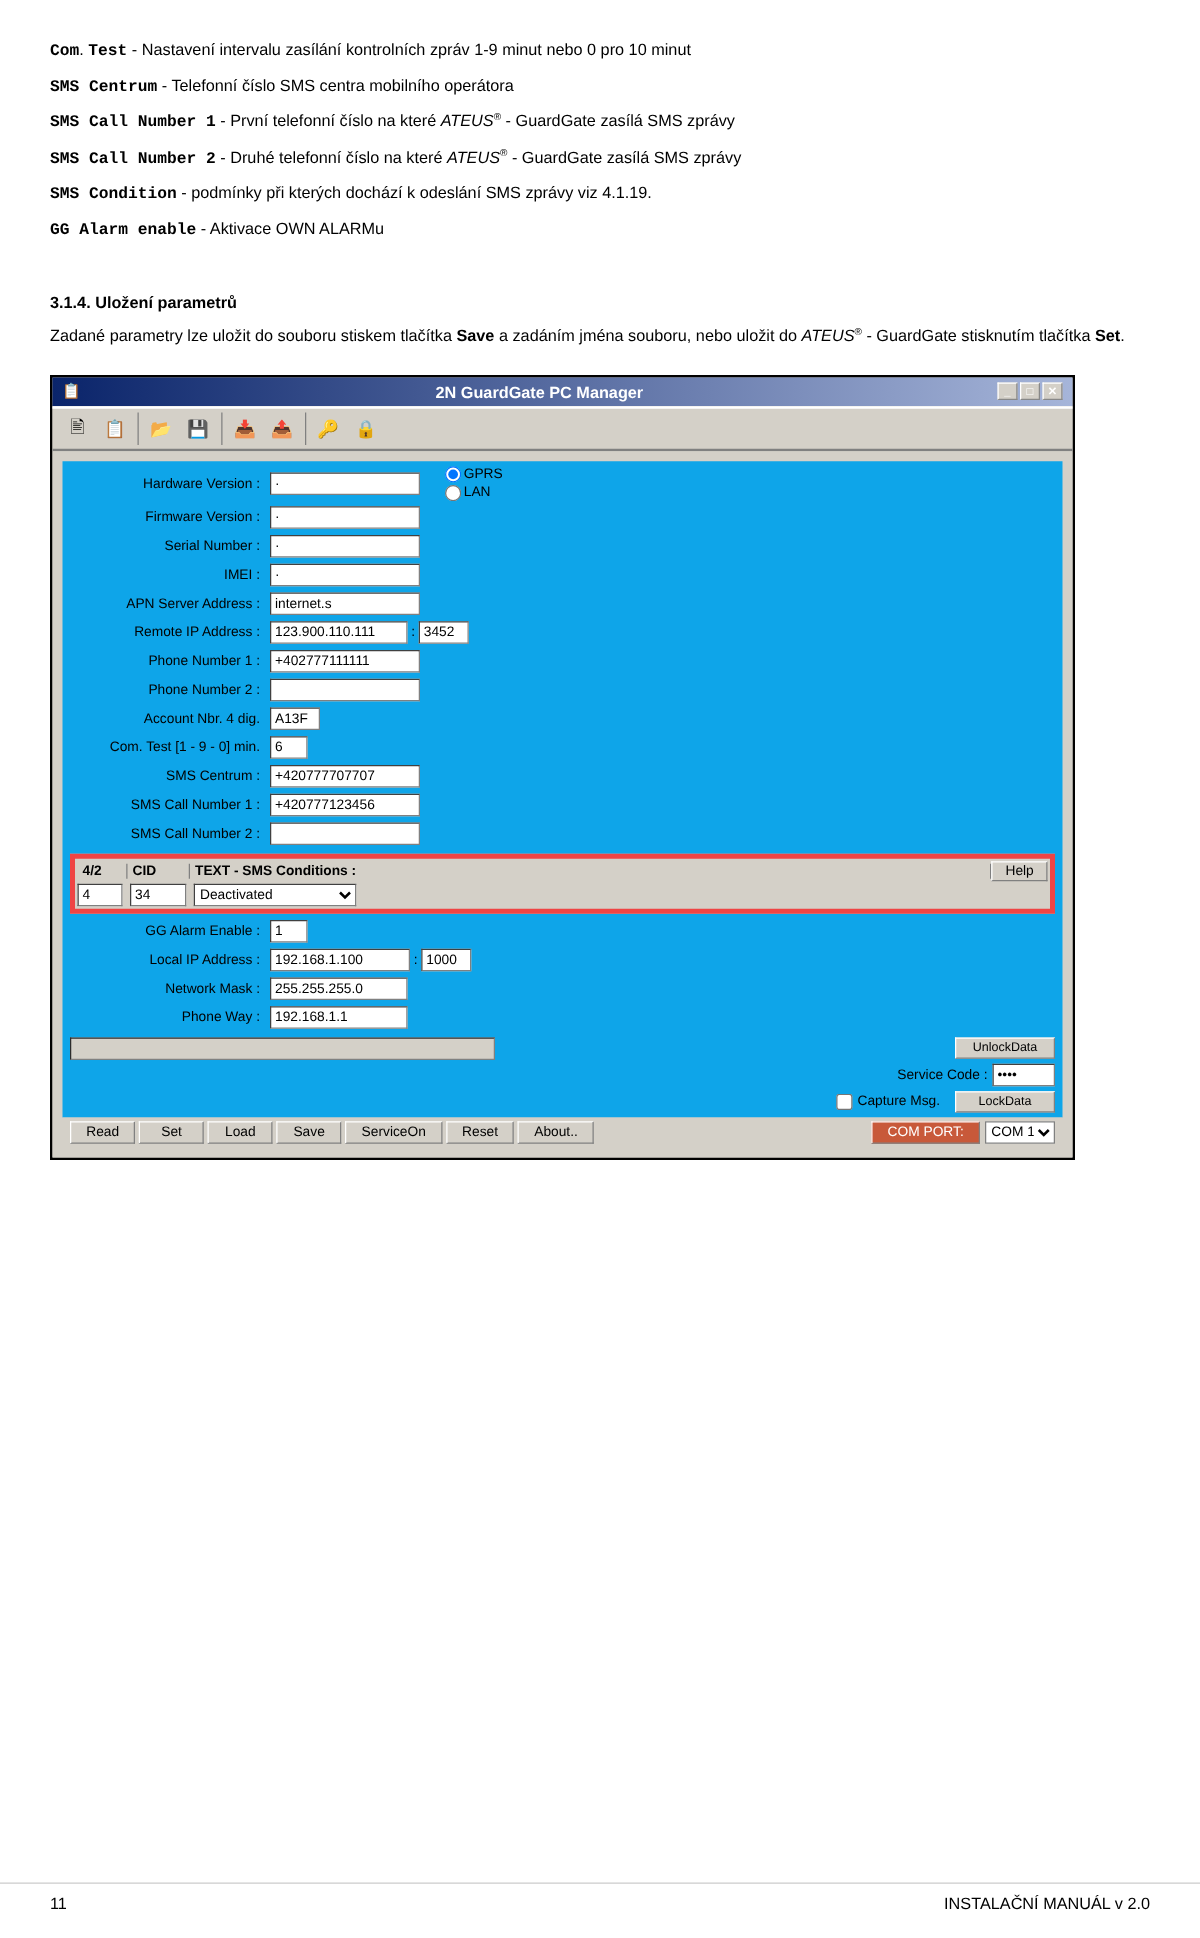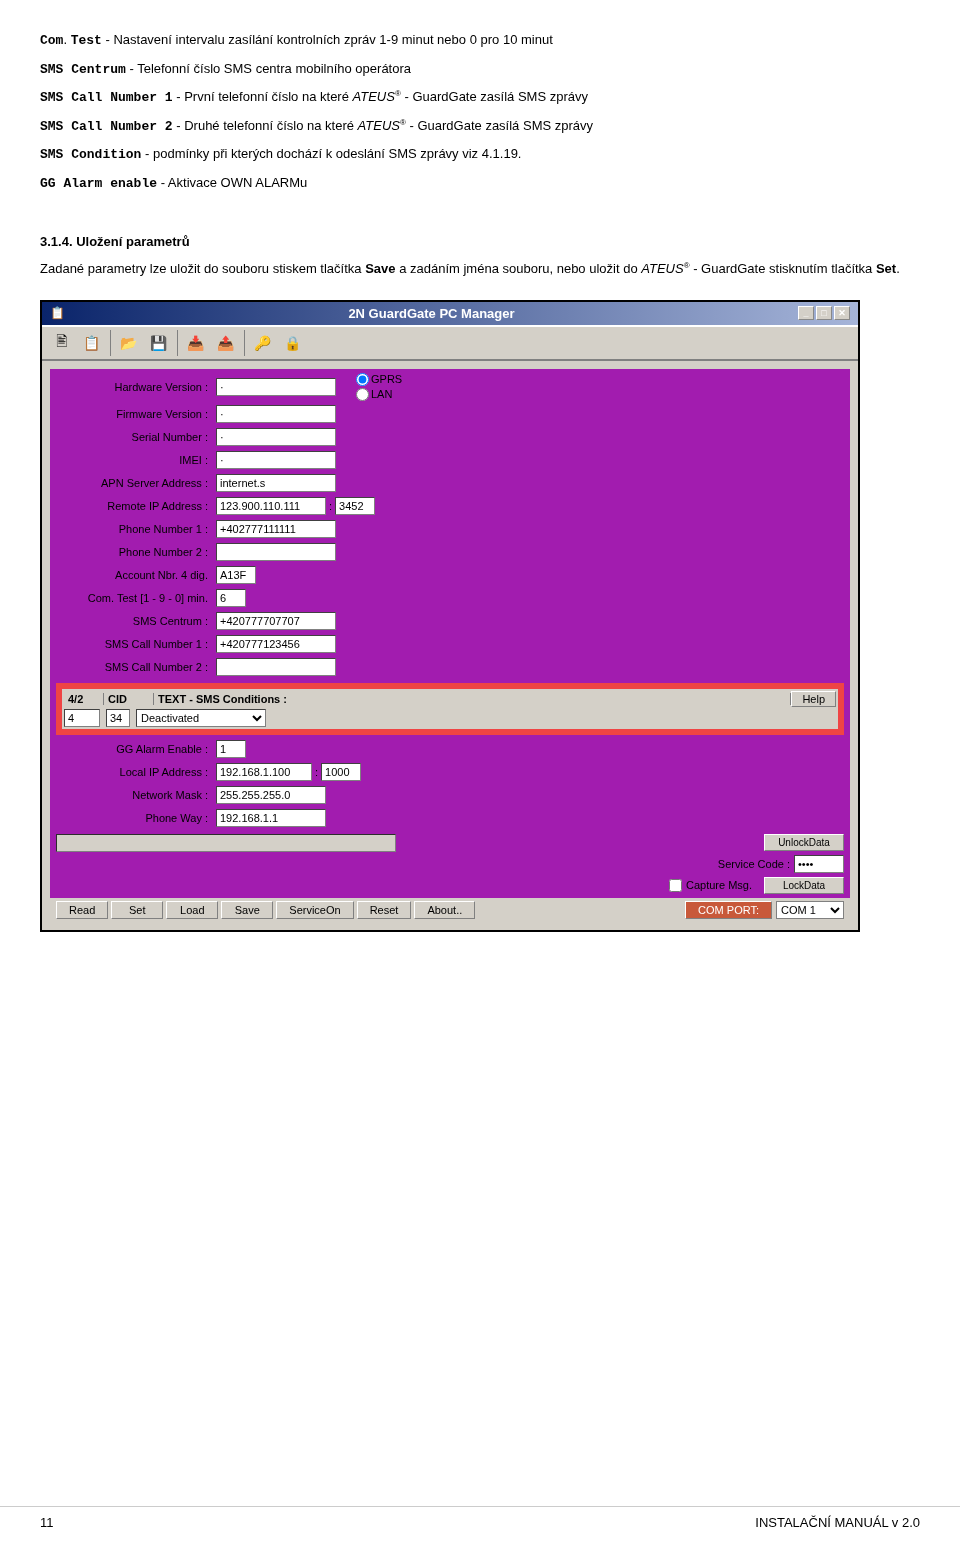--- a/index.html
+++ b/index.html
@@ -90,21 +90,21 @@
       cursor: pointer;
     }
 
     .window-body {
       padding: 8px;
       background: #d4d0c8;
     }
 
     
     .form-section {
-      background: #a21caf;
+      background: #0ea5e9;
       padding: 4px 6px;
     }
 
     .form-row {
       display: flex;
       align-items: center;
       margin-bottom: 3px;
       min-height: 20px;
     }
 
@@ -143,21 +143,21 @@
     .radio-item {
       display: flex;
       align-items: center;
       gap: 2px;
       font-size: 11px;
     }
 
     
     .sms-conditions {
       margin: 6px 0 4px 0;
-      border: 6px solid #ef4444;
+      border: 4px solid #ef4444;
       background: #d4d0c8;
       padding: 2px;
     }
 
     .sms-cond-header {
       display: flex;
       align-items: center;
       background: #d4d0c8;
       margin-bottom: 2px;
     }
@@ -194,21 +194,21 @@
       border: 1px solid #808080;
       border-top-color: #404040;
       border-left-color: #404040;
       height: 18px;
       font-size: 11px;
       padding: 0 3px;
       font-family: "Tahoma", Arial, sans-serif;
     }
 
     .sms-cond-input-42 { width: 36px; }
-    .sms-cond-input-cid { width: 24px; }
+    .sms-cond-input-cid { width: 45px; }
 
     .sms-cond-dropdown {
       background: #fff;
       border: 1px solid #808080;
       border-top-color: #404040;
       border-left-color: #404040;
       height: 18px;
       font-size: 11px;
       width: 130px;
     }
@@ -321,21 +321,21 @@
       display: flex;
       align-items: center;
       gap: 4px;
     }
 
     .com-port-select {
       background: #fff;
       border: 1px solid #808080;
       height: 18px;
       font-size: 11px;
-      width: 68px;
+      width: 56px;
     }
 
     
     .status-bar {
       background: #d4d0c8;
       border-top: 1px solid #808080;
       padding: 2px 8px;
       font-size: 11px;
     }
 
@@ -532,21 +532,21 @@
             </div>
           </div>
 
           <div class="form-row">
             <span class="form-label">GG Alarm Enable :</span>
             <input class="form-input form-input-tiny" type="text" value="1" style="">
           </div>
 
           <div class="form-row">
             <span class="form-label">Local IP Address :</span>
-            <input class="form-input" style="width: 96px;" type="text" value="192.168.1.100">
+            <input class="form-input" style="width: 112px;" type="text" value="192.168.1.100">
             <span class="colon-port"> :</span>
             <input class="form-input form-input-small" type="text" value="1000" style="">
           </div>
 
           <div class="form-row">
             <span class="form-label">Network Mask :</span>
             <input class="form-input" style="width: 110px;" type="text" value="255.255.255.0">
           </div>
 
           <div class="form-row">

